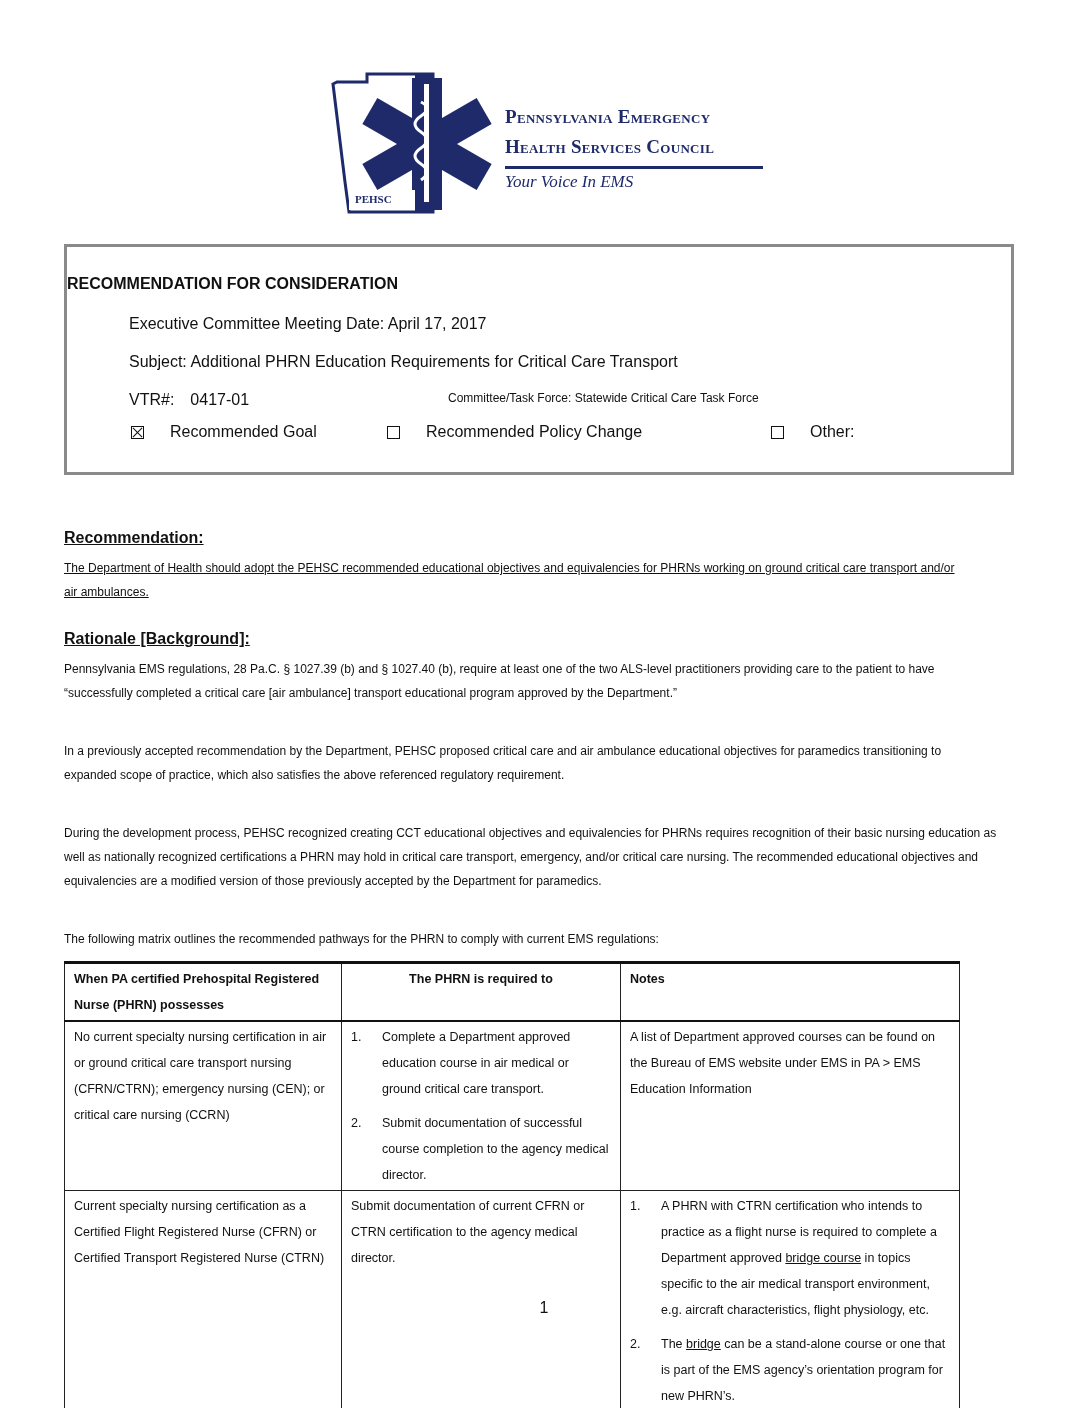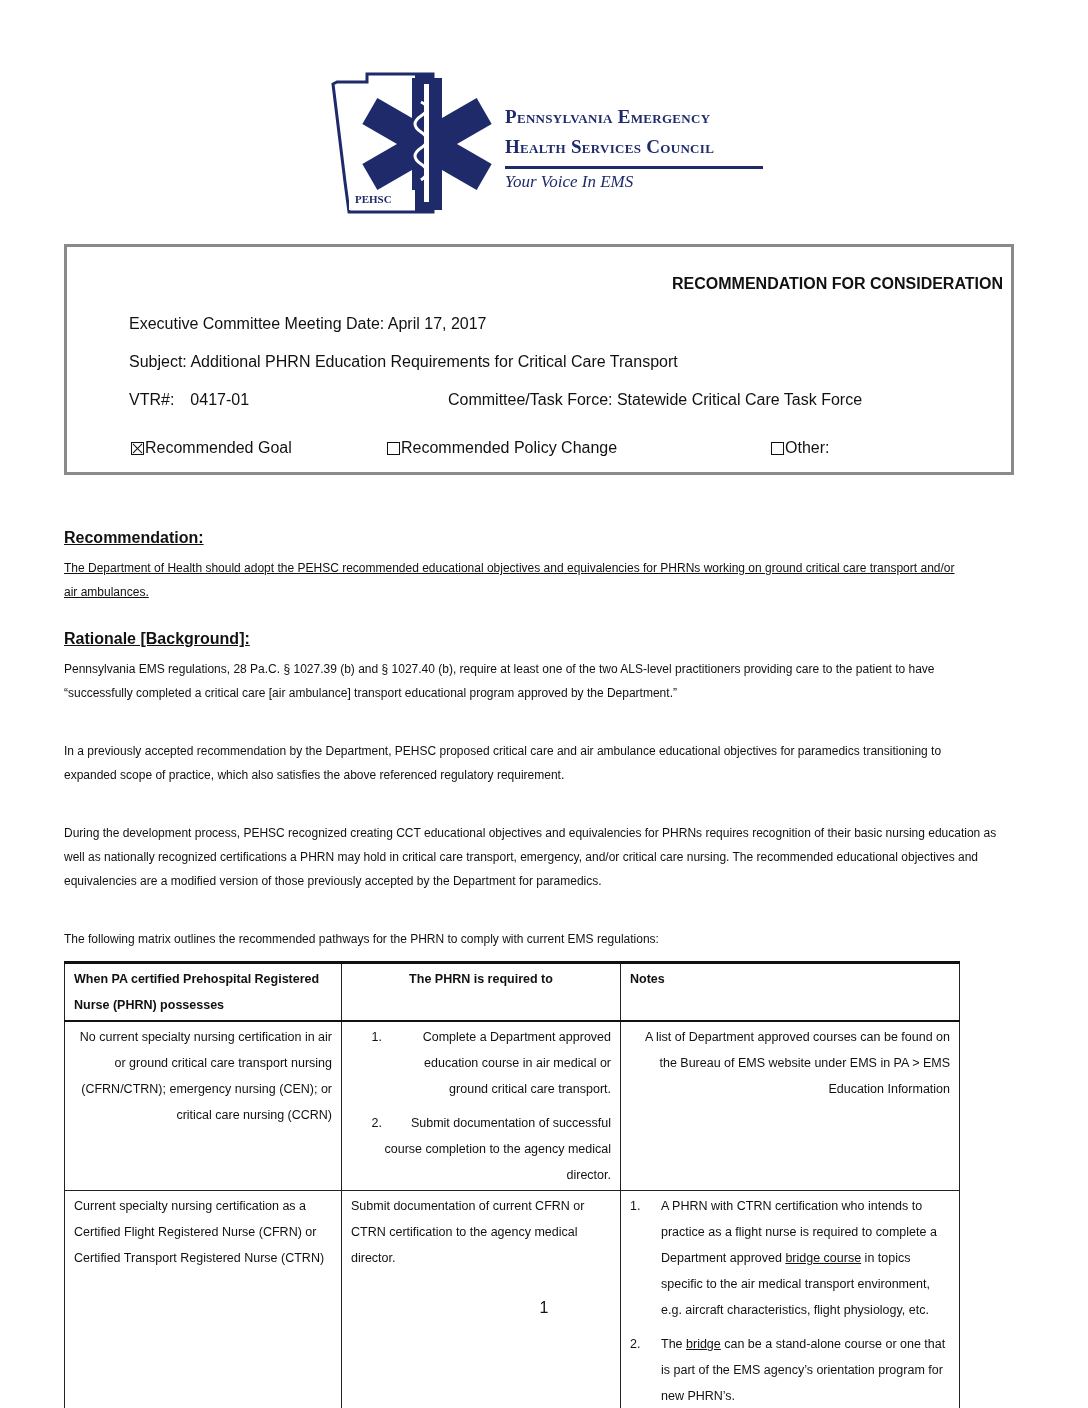--- a/index.html
+++ b/index.html
@@ -12,29 +12,29 @@
   .logo-line1 { top: 44px; }
   .logo-line2 { top: 74px; }
   .logo-rule { position: absolute; left: 200px; top: 104px; width: 258px; height: 3px; background: #1f2a6b; }
   .logo-tag { position: absolute; left: 200px; top: 110px; font-family: "Liberation Serif", serif;
          font-style: italic; color: #1f2a6b; font-size: 17px; }
   .logo-pehsc { position: absolute; left: 50px; top: 131px; font-family: "Liberation Serif", serif;
          font-weight: bold; color: #1f2a6b; font-size: 11px; }
 
   .box { position: absolute; left: 64px; top: 244px; width: 950px; height: 231px;
          border: 3px solid #8a8a8a; box-sizing: border-box; }
-  .box-title { position: absolute; left: 0; right: 8px; top: 28px; text-align: right;
+  .box-title { position: absolute; left: 0; right: 0; top: 28px; text-align: left;
          font-weight: bold; font-size: 16px; }
   .box-line { position: absolute; left: 62px; font-size: 16px; white-space: nowrap; }
   .box-line.l1 { top: 68px; }
   .box-line.l2 { top: 106px; }
   .box-line.l3 { top: 144px; }
   .vtr-value { margin-left: 16px; }
-  .committee { position: absolute; left: 381px; top: 144px; font-size: 16px; white-space: nowrap; text-align: center; }
-  .check-row { position: absolute; top: 192px; font-size: 16px; white-space: nowrap; display: flex; align-items: center; }
+  .committee { position: absolute; left: 381px; top: 144px; font-size: 12px; white-space: nowrap; text-align: center; }
+  .check-row { position: absolute; top: 176px; font-size: 16px; white-space: nowrap; display: flex; align-items: center; gap: 25px; }
   .check-row.c1 { left: 64px; }
   .check-row.c2 { left: 320px; }
   .check-row.c3 { left: 704px; }
   .cb { display: inline-block; width: 13px; height: 13px; border: 1px solid #111; box-sizing: border-box;
         position: relative; margin-right: 1px; }
   .cb.checked::before, .cb.checked::after { content: ""; position: absolute; left: -1px; top: 5px;
         width: 13px; height: 1px; background: #111; }
   .cb.checked::before { transform: rotate(45deg); }
   .cb.checked::after { transform: rotate(-45deg); }
 
@@ -123,21 +123,21 @@
 
 <table class="matrix">
   <thead>
     <tr>
       <th class="c1">When PA certified Prehospital Registered Nurse (PHRN) possesses</th>
       <th class="c2">The PHRN is required to</th>
       <th class="c3">Notes</th>
     </tr>
   </thead>
   <tbody>
-    <tr style="height:117px;text-align:right;">
+    <tr style="height:117px;">
       <td>No current specialty nursing certification in air or ground critical care transport nursing (CFRN/CTRN); emergency nursing (CEN); or critical care nursing (CCRN)</td>
       <td>
         <ol class="steps">
           <li>
             <span class="num">1.</span>
             <span>Complete a Department approved education course in air medical or ground critical care transport.</span>
           </li>
           <li>
             <span class="num">2.</span>
             <span>Submit documentation of successful course completion to the agency medical director.</span>

